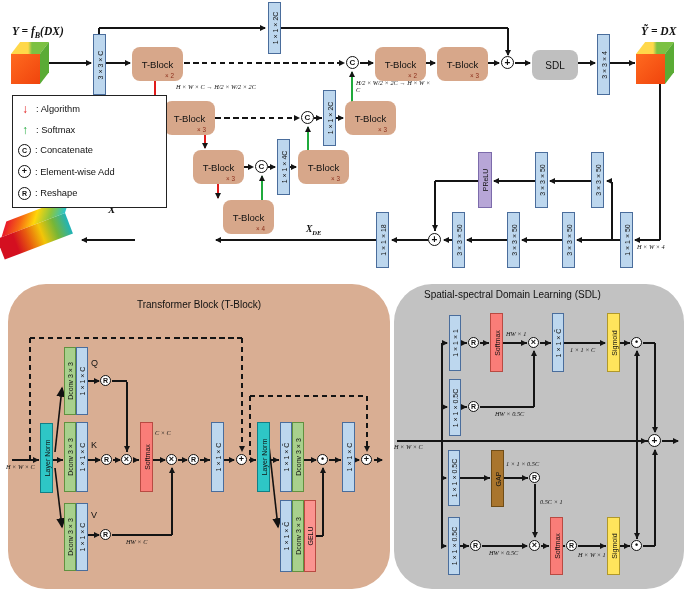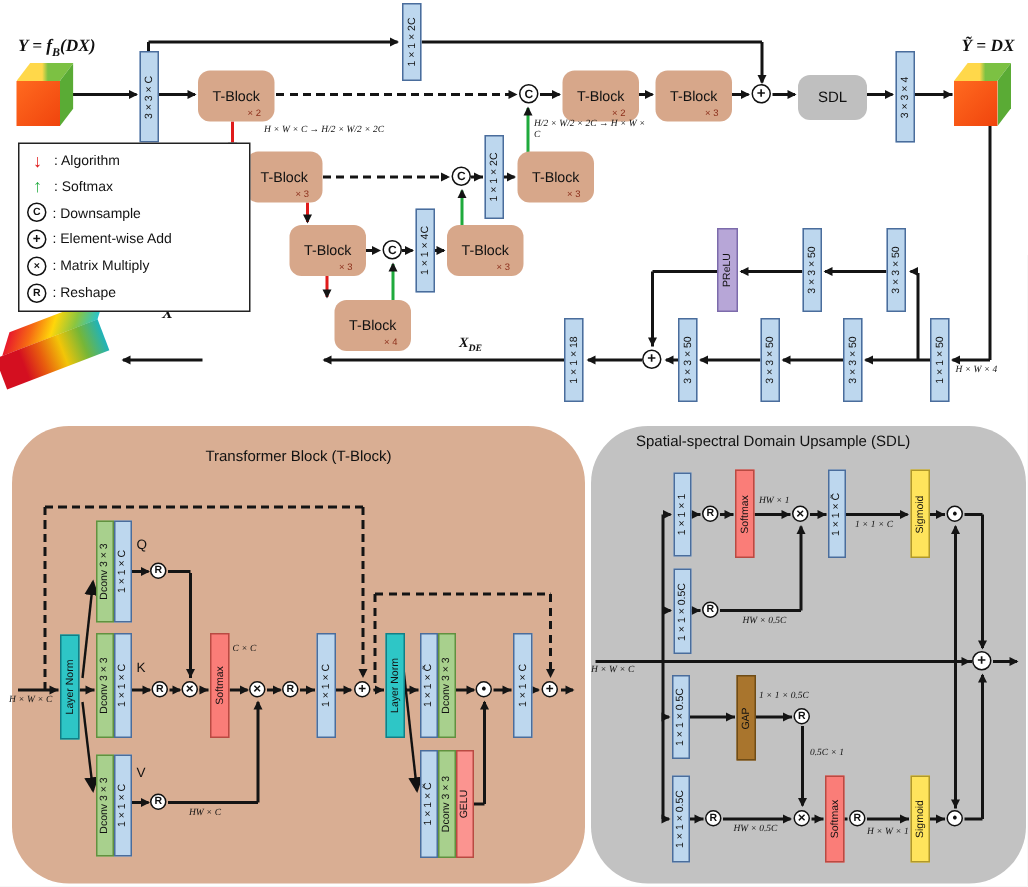--- a/index.html
+++ b/index.html
@@ -59,21 +59,21 @@
   #diag-svg{position:absolute;left:0;top:0;z-index:3;pointer-events:none;}
 </style>
 </head>
 <body>
 
 <div id="canvas">
 
   <div class="panel" style="left:8px;top:284px;width:382px;height:305px;background:#d9ae93;"></div>
   <div class="panel" style="left:394px;top:284px;width:290px;height:305px;background:#c2c2c2;"></div>
   <div class="panel-title" style="left:8px;top:299px;width:382px;text-align:center;">Transformer Block (T-Block)</div>
-  <div class="panel-title" style="left:424px;top:289px;">Spatial-spectral Domain Upsample (SDL)</div>
+  <div class="panel-title" style="left:424px;top:289px;">Spatial-spectral Domain Learning (SDL)</div>
 
   <div id="wires">
       <div style="position: absolute; left: 47px; top: 62.15px; width: 44px; height: 1.7px; background: rgb(20, 20, 20);"></div>
       <div style="position: absolute; width: 0px; height: 0px; left: 85.5px; top: 59.5px; border-top: 3.5px solid transparent; border-bottom: 3.5px solid transparent; border-left: 6.5px solid rgb(20, 20, 20);"></div>
       <div style="position: absolute; left: 106px; top: 62.15px; width: 24px; height: 1.7px; background: rgb(20, 20, 20);"></div>
       <div style="position: absolute; width: 0px; height: 0px; left: 124.5px; top: 59.5px; border-top: 3.5px solid transparent; border-bottom: 3.5px solid transparent; border-left: 6.5px solid rgb(20, 20, 20);"></div>
       <div style="position: absolute; left: 184px; top: 62.1px; width: 158px; height: 1.8px; background: repeating-linear-gradient(to right, rgb(20, 20, 20) 0px, rgb(20, 20, 20) 5.5px, transparent 5.5px, transparent 9px);"></div>
       <div style="position: absolute; width: 0px; height: 0px; left: 338.5px; top: 59.5px; border-top: 3.5px solid transparent; border-bottom: 3.5px solid transparent; border-left: 6.5px solid rgb(20, 20, 20);"></div>
       <div style="position: absolute; left: 360px; top: 62.15px; width: 13px; height: 1.7px; background: rgb(20, 20, 20);"></div>
       <div style="position: absolute; width: 0px; height: 0px; left: 367.5px; top: 59.5px; border-top: 3.5px solid transparent; border-bottom: 3.5px solid transparent; border-left: 6.5px solid rgb(20, 20, 20);"></div>
@@ -297,31 +297,27 @@
     <div class="lrow">
         <span class="lsym-arrow red-t">↓</span>
         <span>: Algorithm</span>
       </div>
     <div class="lrow">
         <span class="lsym-arrow green-t">↑</span>
         <span>: Softmax</span>
       </div>
     <div class="lrow">
         <span class="lsym-circ">C</span>
-        <span>: Downsample</span>
+        <span>: Concatenate</span>
       </div>
     <div class="lrow">
         <span class="lsym-circ" style="font-size:9px;">+</span>
         <span>: Element-wise Add</span>
       </div>
     <div class="lrow">
-        <span class="lsym-circ">×</span>
-        <span>: Matrix Multiply</span>
-      </div>
-    <div class="lrow">
         <span class="lsym-circ">R</span>
         <span>: Reshape</span>
       </div>
   </div>
 
   <div class="vbox" style="left:93px;top:34px;width:13px;height:61px;">
       <span>3 × 3 × C</span>
     </div>
   <div class="vbox" style="left:268px;top:2px;width:13px;height:52px;">
       <span>1 × 1 × 2C</span>

